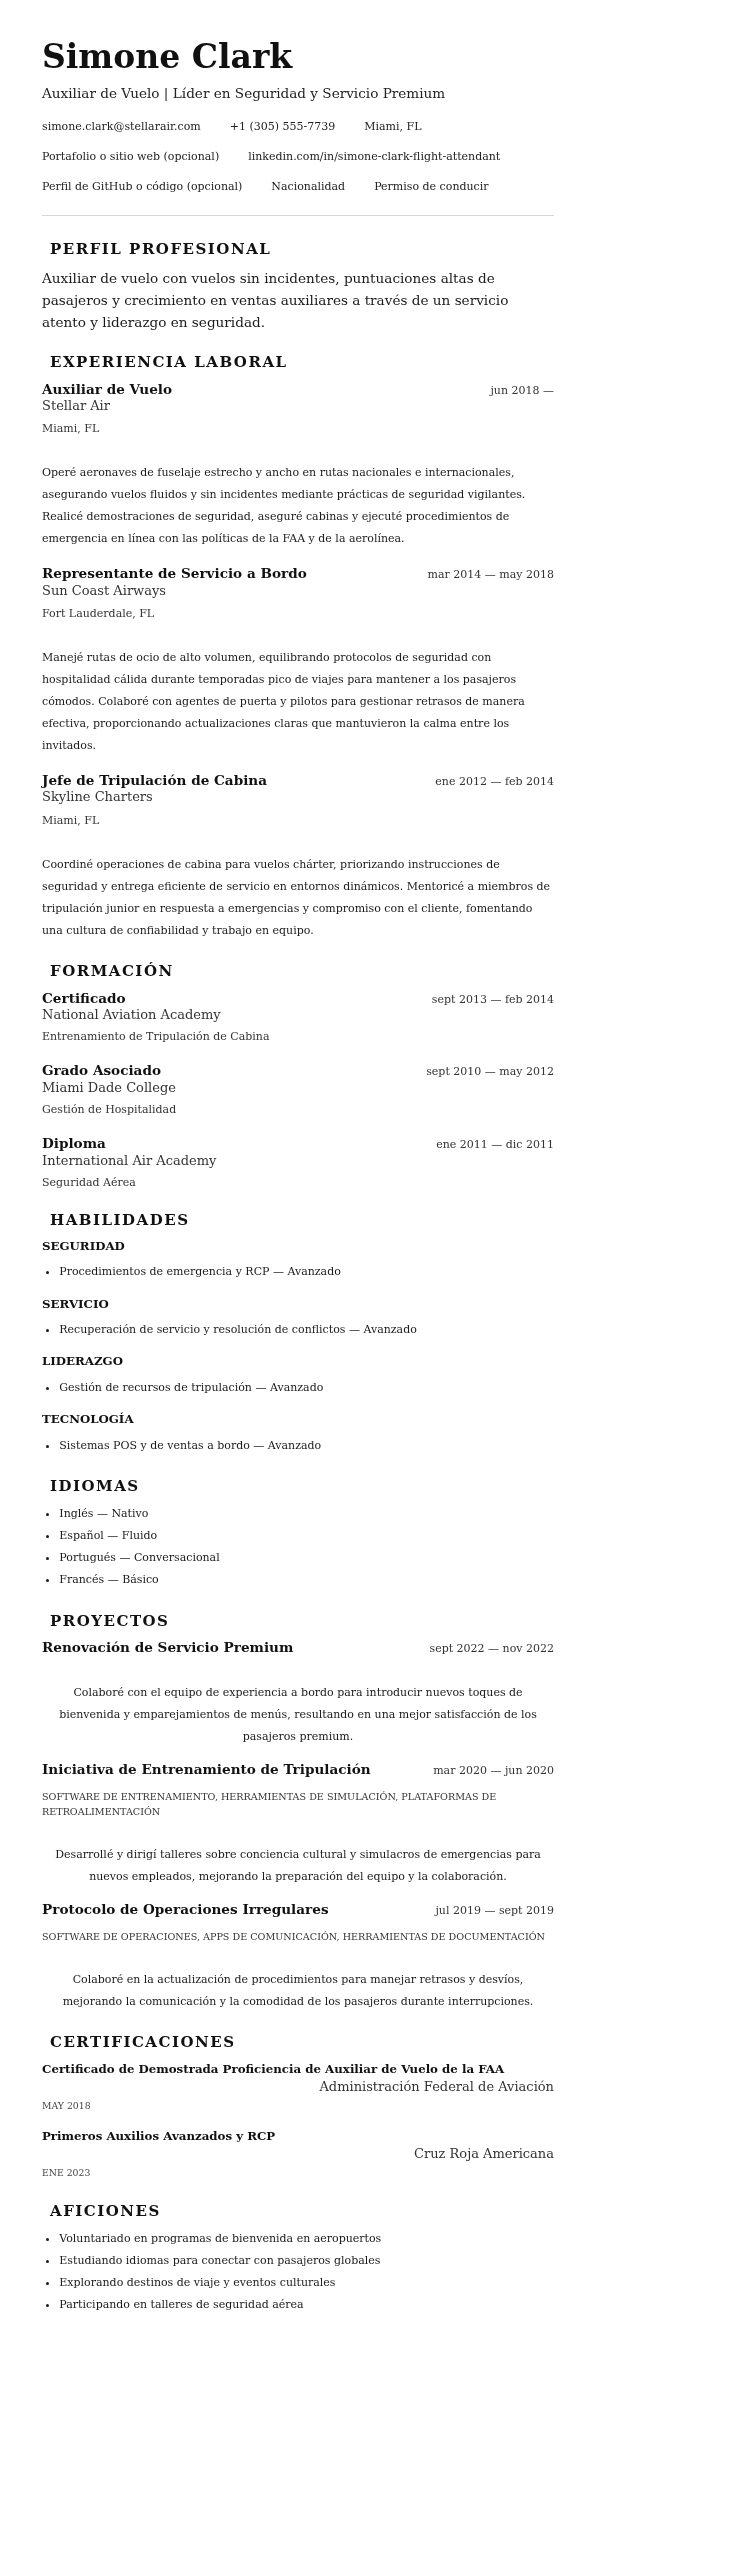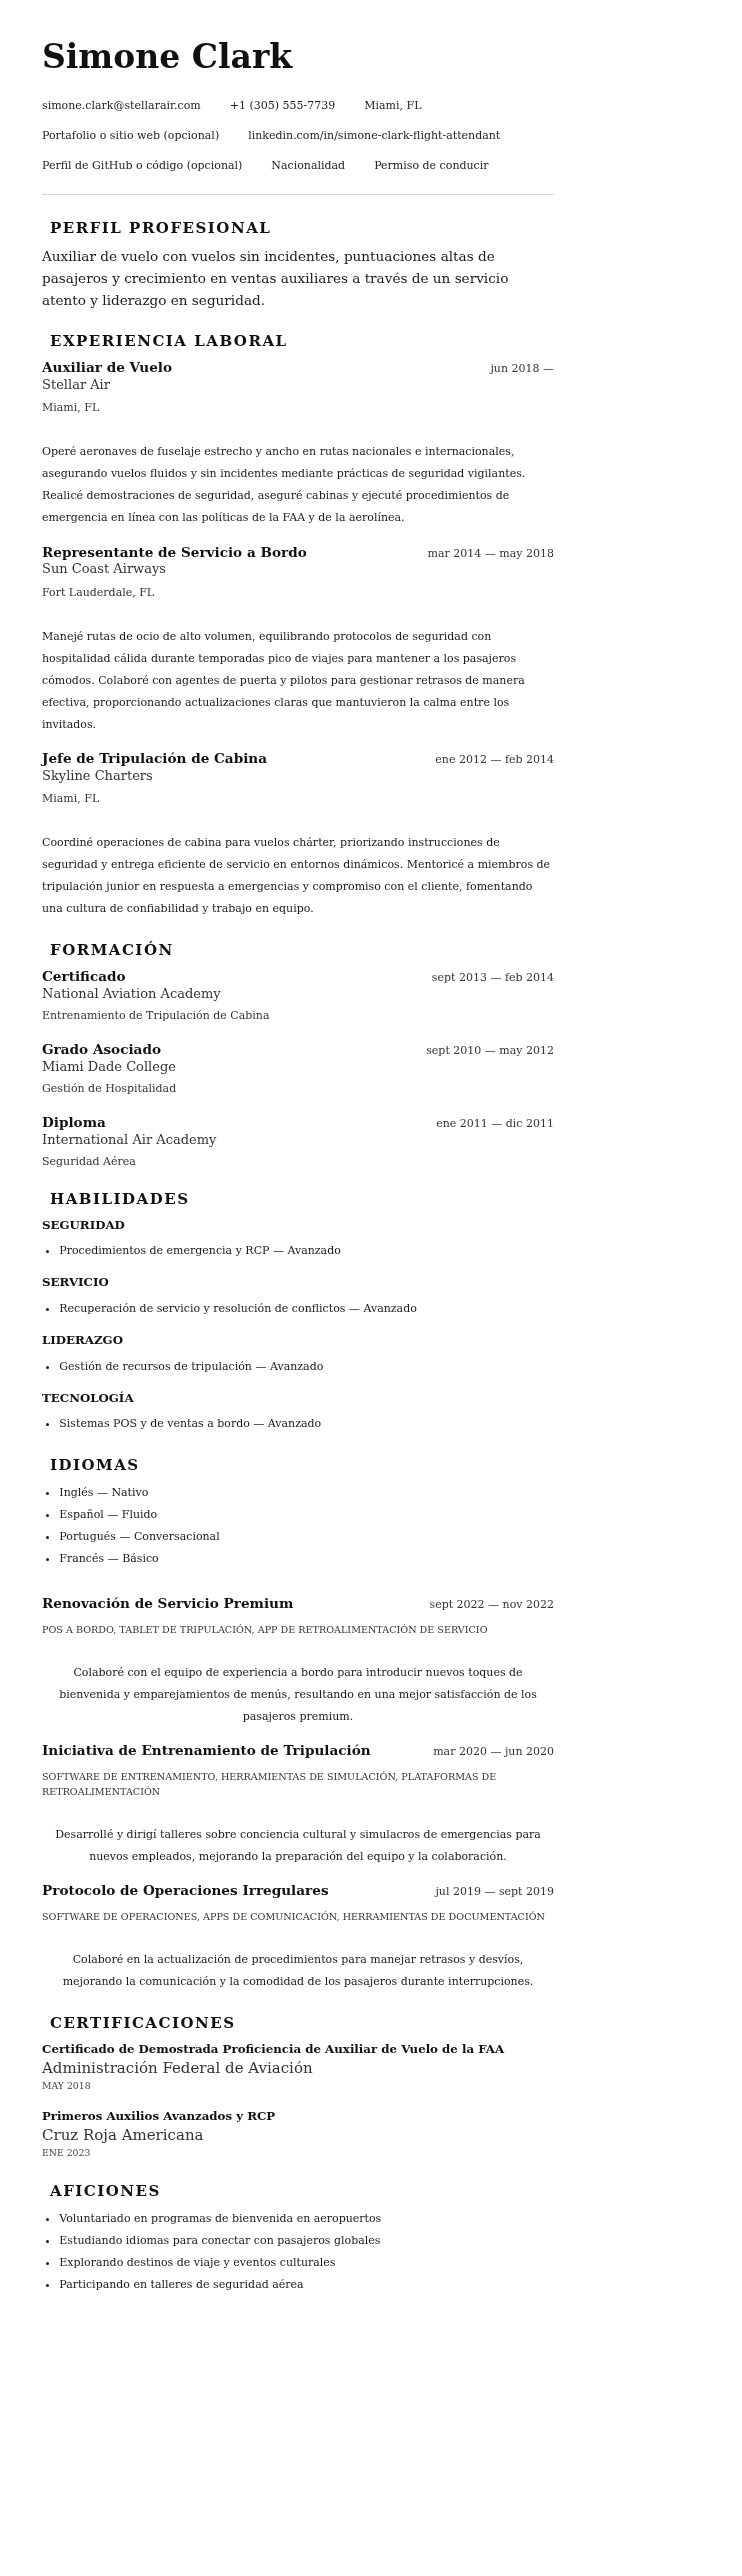--- a/index.html
+++ b/index.html
@@ -32,30 +32,31 @@
   .edu-entry .entry-loc { margin-top: 6.2px; }
   .skill-group-title { font-size: 11.8px; font-weight: bold; color: #111; margin: 0 0 7.4px 0; line-height: 16px; }
   .skill-group { margin-bottom: 12.4px; }
   ul.bullets { margin: 0; padding-left: 17.3px; list-style: disc; }
   ul.bullets li { font-size: 11px; line-height: 22px; color: #1a1a1a; }
   .proj-tech { font-size: 9.6px; color: #333; text-transform: uppercase; line-height: 15px; margin-top: 10px; }
   .proj { margin-bottom: 12.4px; }
   .proj .entry-desc { margin-top: 25px; text-align: center; }
   .cert { margin-bottom: 12.4px; }
   .cert-title { font-size: 11.8px; font-weight: bold; color: #111; line-height: 18.6px; }
-  .cert-issuer { font-size: 15px; color: #333; line-height: 18.6px; }
+  .cert-issuer { font-size: 13px; color: #333; line-height: 18.6px; text-align: right; }
   .cert-date { font-size: 9.3px; color: #444; text-transform: uppercase; line-height: 17.3px; }
 </style>
 </head>
 <body>
 
 <div class="page">
 
   <header>
     <h1 class="name">Simone Clark</h1>
+    <div class="headline">Auxiliar de Vuelo | Líder en Seguridad y Servicio Premium</div>
     <div class="contact-rows">
       <div class="contact-row">
         <span>simone.clark@stellarair.com</span>
         <span>+1 (305) 555-7739</span>
         <span>Miami, FL</span>
       </div>
       <div class="contact-row">
         <span>Portafolio o sitio web (opcional)</span>
         <span>linkedin.com/in/simone-clark-flight-attendant</span>
       </div>
@@ -172,27 +173,27 @@
     <h2 class="section-title">Idiomas</h2>
     <ul class="bullets">
       <li>Inglés — Nativo</li>
       <li>Español — Fluido</li>
       <li>Portugués — Conversacional</li>
       <li>Francés — Básico</li>
     </ul>
   </section>
 
   <section class="section">
+    <h2 class="section-title">Proyectos</h2>
 
     <div class="proj">
       <div class="entry-head">
         <span class="entry-title">Renovación de Servicio Premium</span>
         <span class="entry-date">sept 2022 — nov 2022</span>
       </div>
-      <div class="proj-tech">POS a bordo, Tablet de tripulación, App de retroalimentación de servicio</div>
       <p class="entry-desc">Colaboré con el equipo de experiencia a bordo para introducir nuevos toques de bienvenida y emparejamientos de menús, resultando en una mejor satisfacción de los pasajeros premium.</p>
     </div>
 
     <div class="proj">
       <div class="entry-head">
         <span class="entry-title">Iniciativa de Entrenamiento de Tripulación</span>
         <span class="entry-date">mar 2020 — jun 2020</span>
       </div>
       <div class="proj-tech">Software de entrenamiento, Herramientas de simulación, Plataformas de retroalimentación</div>
       <p class="entry-desc">Desarrollé y dirigí talleres sobre conciencia cultural y simulacros de emergencias para nuevos empleados, mejorando la preparación del equipo y la colaboración.</p>

